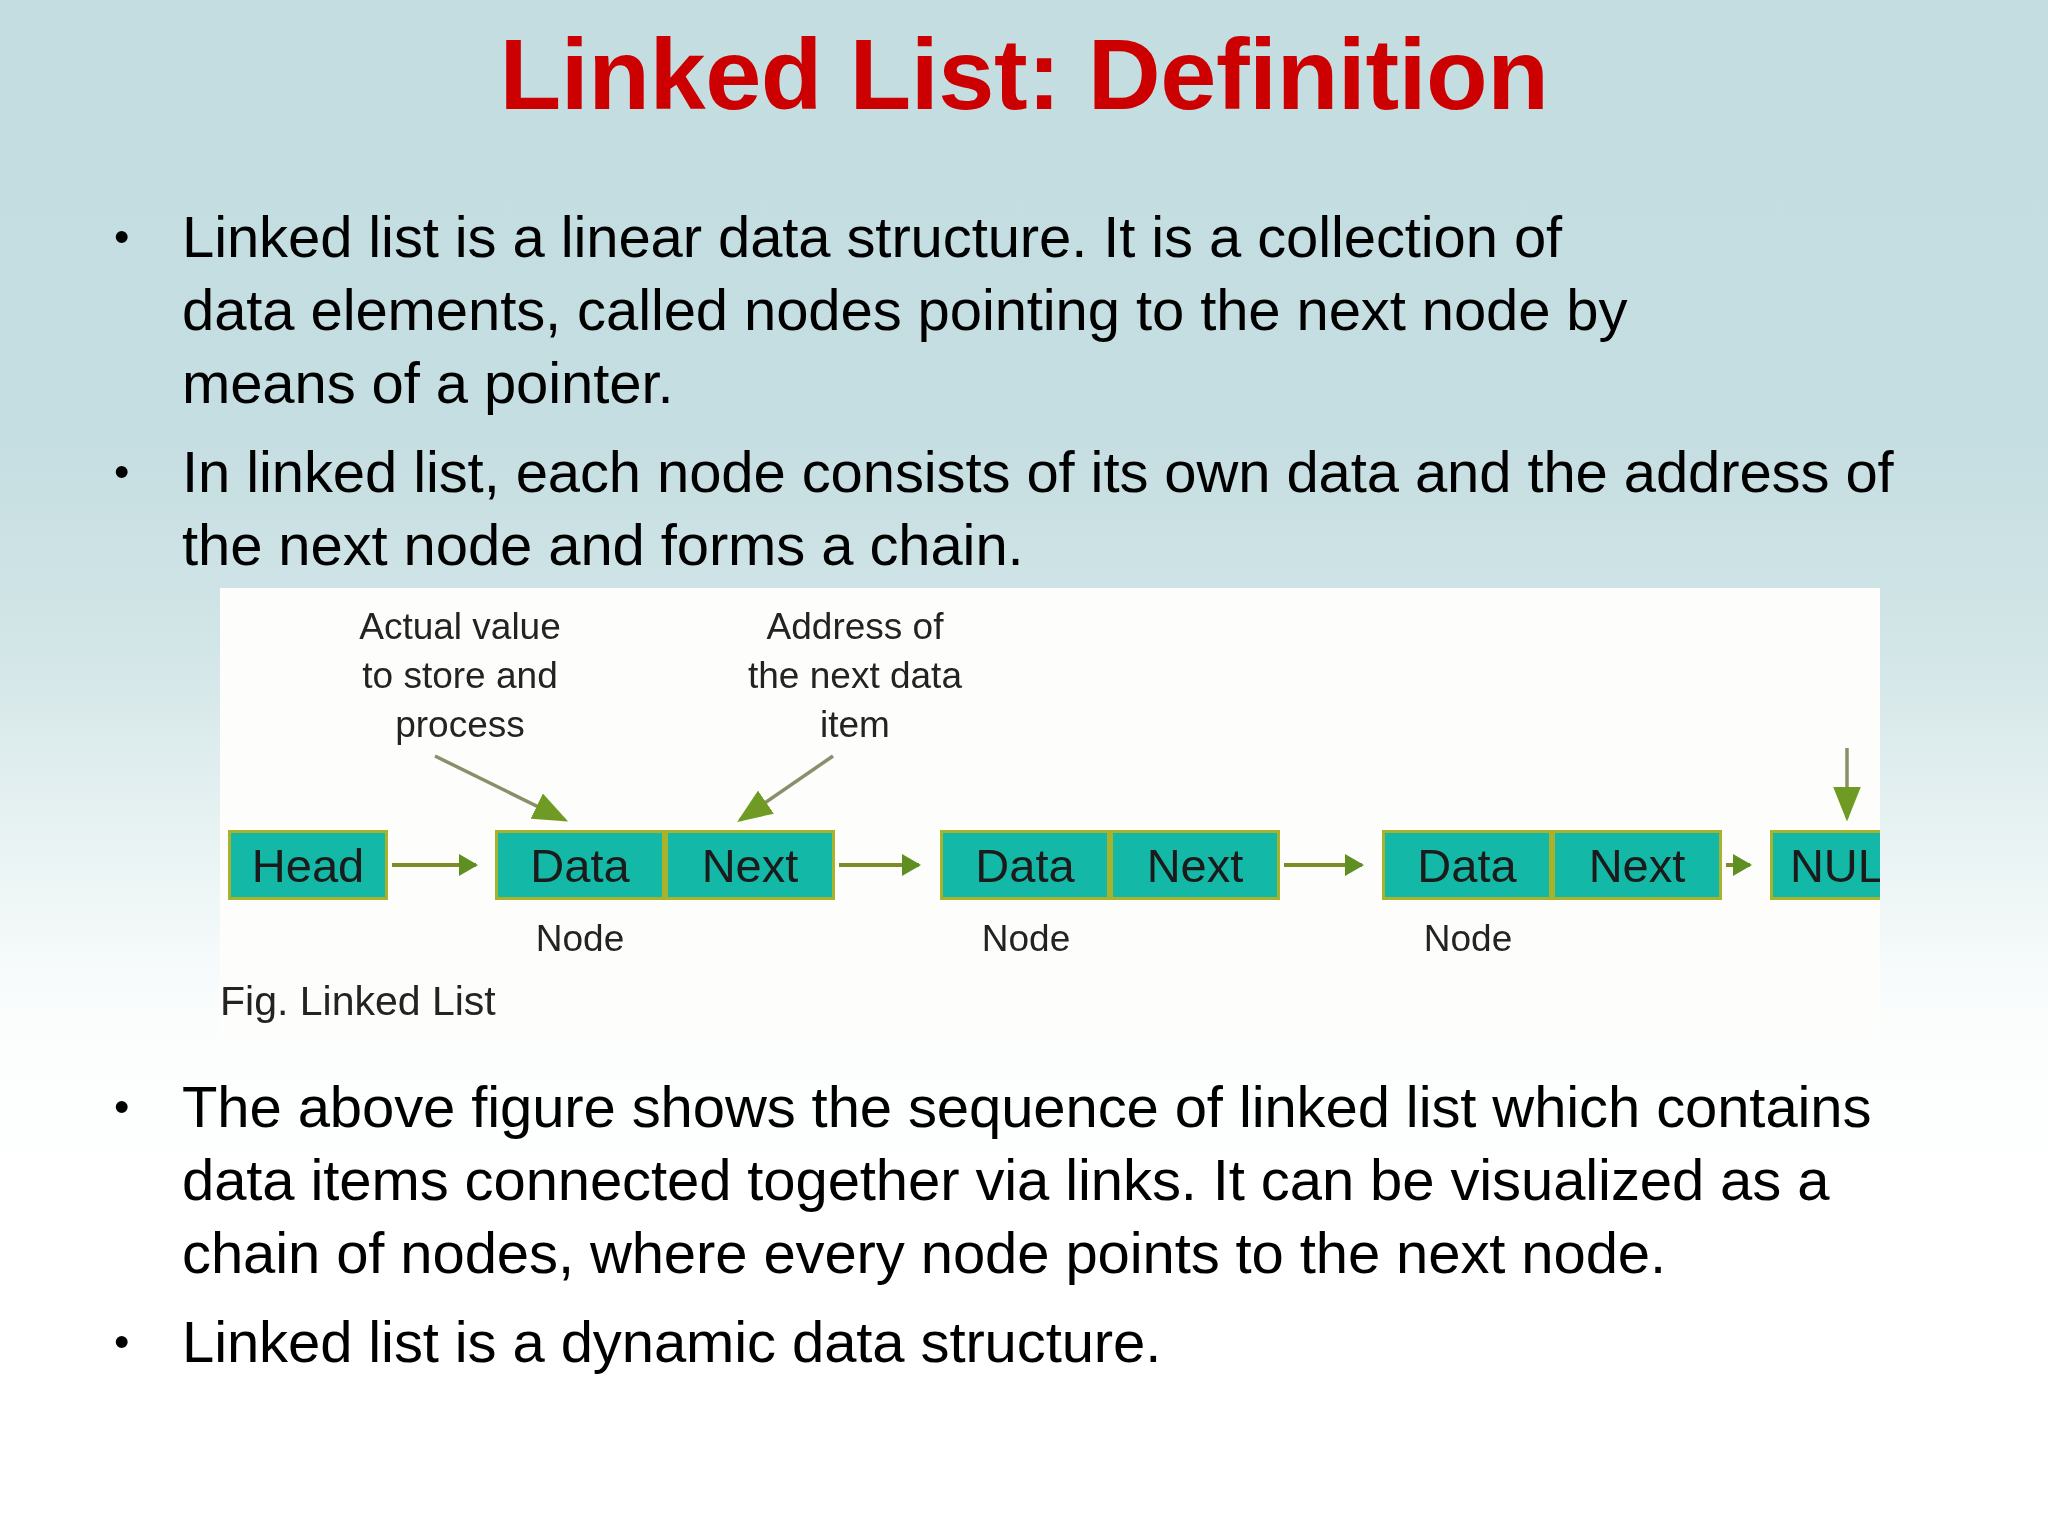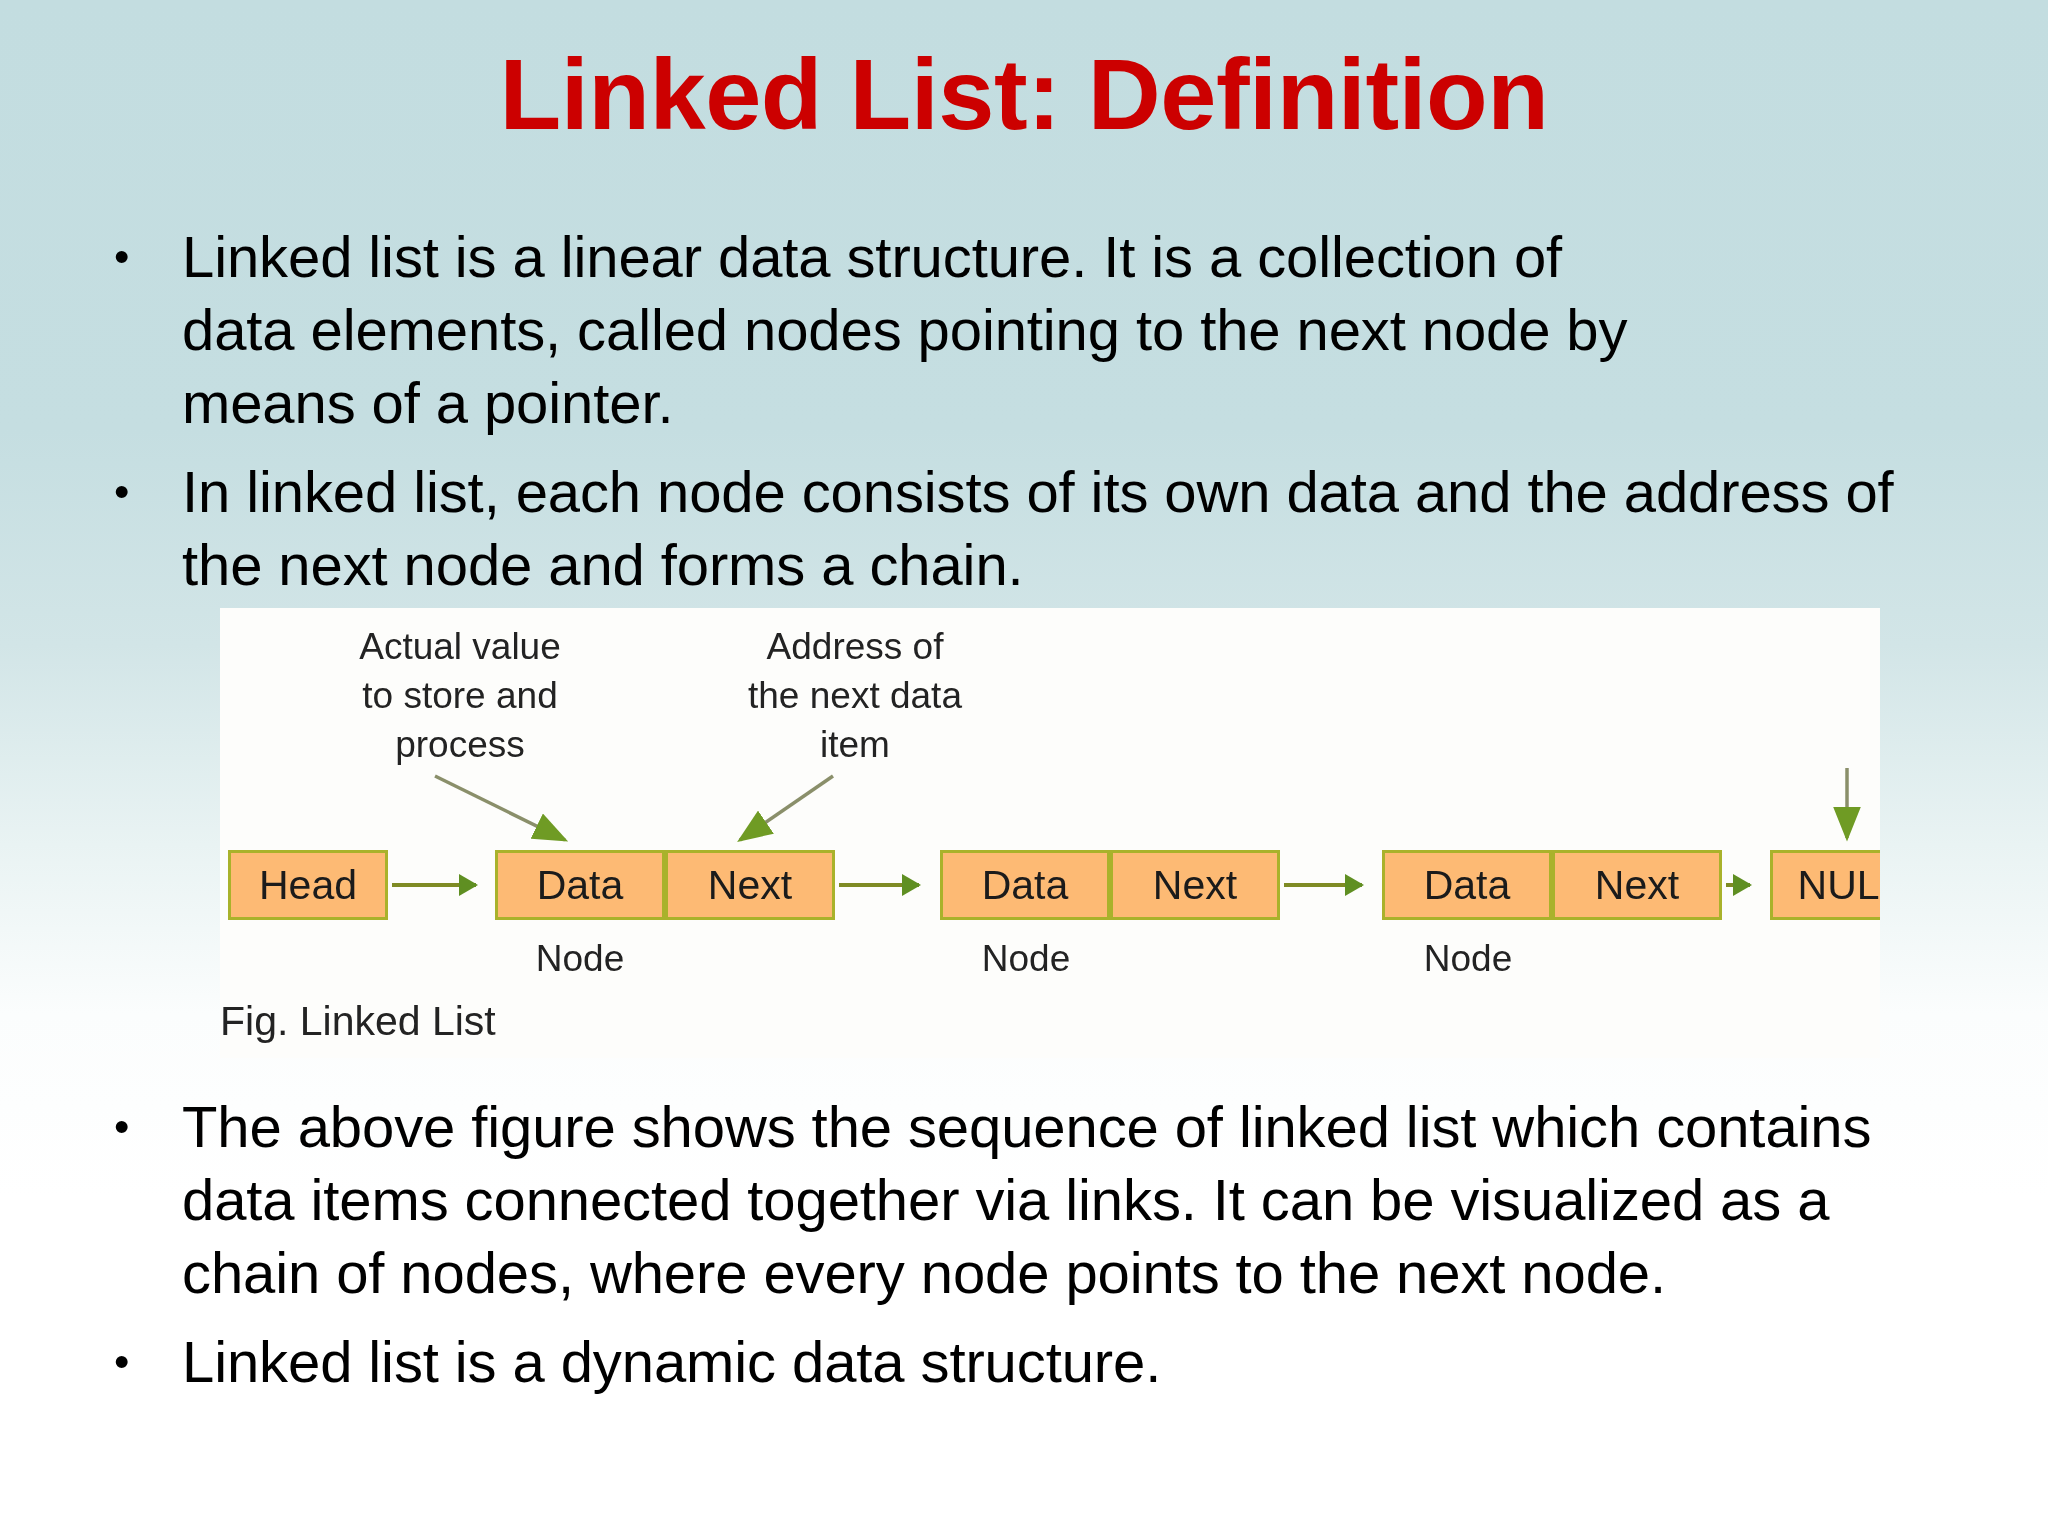--- a/index.html
+++ b/index.html
@@ -18,21 +18,20 @@
                 #fbfdfd 66%,
                 #ffffff 78%,
                 #ffffff 100%);
     overflow: hidden;
     position: relative;
   }
 
   .slide {
     position: absolute;
     inset: 0;
-    margin-top: 20px;
   }
 
   
   .slide-title {
     position: absolute;
     top: 18px;
     left: 0;
     width: 2048px;
     text-align: center;
     color: #cc0000;
@@ -119,27 +118,27 @@
     left: 0;
     top: 242px;
     width: 1660px;
     height: 76px;
   }
   .cell {
     position: absolute;
     top: 0;
     height: 70px;
     box-sizing: border-box;
-    background: #fdba74;
+    background: #14b8a6;
     border: 3px solid #a9b22b;
     display: flex;
     align-items: center;
     justify-content: center;
     font-family: "Liberation Sans", sans-serif;
-    font-size: 41px;
+    font-size: 47px;
     color: #1b1b1b;
     letter-spacing: 0px;
   }
   .cell.head  { left: 8px;   width: 160px; }
   .cell.n1d   { left: 275px; width: 170px; }
   .cell.n1n   { left: 445px; width: 170px; border-left-width: 3px; }
   .cell.n2d   { left: 720px; width: 170px; }
   .cell.n2n   { left: 890px; width: 170px; }
   .cell.n3d   { left: 1162px; width: 170px; }
   .cell.n3n   { left: 1332px; width: 170px; }

